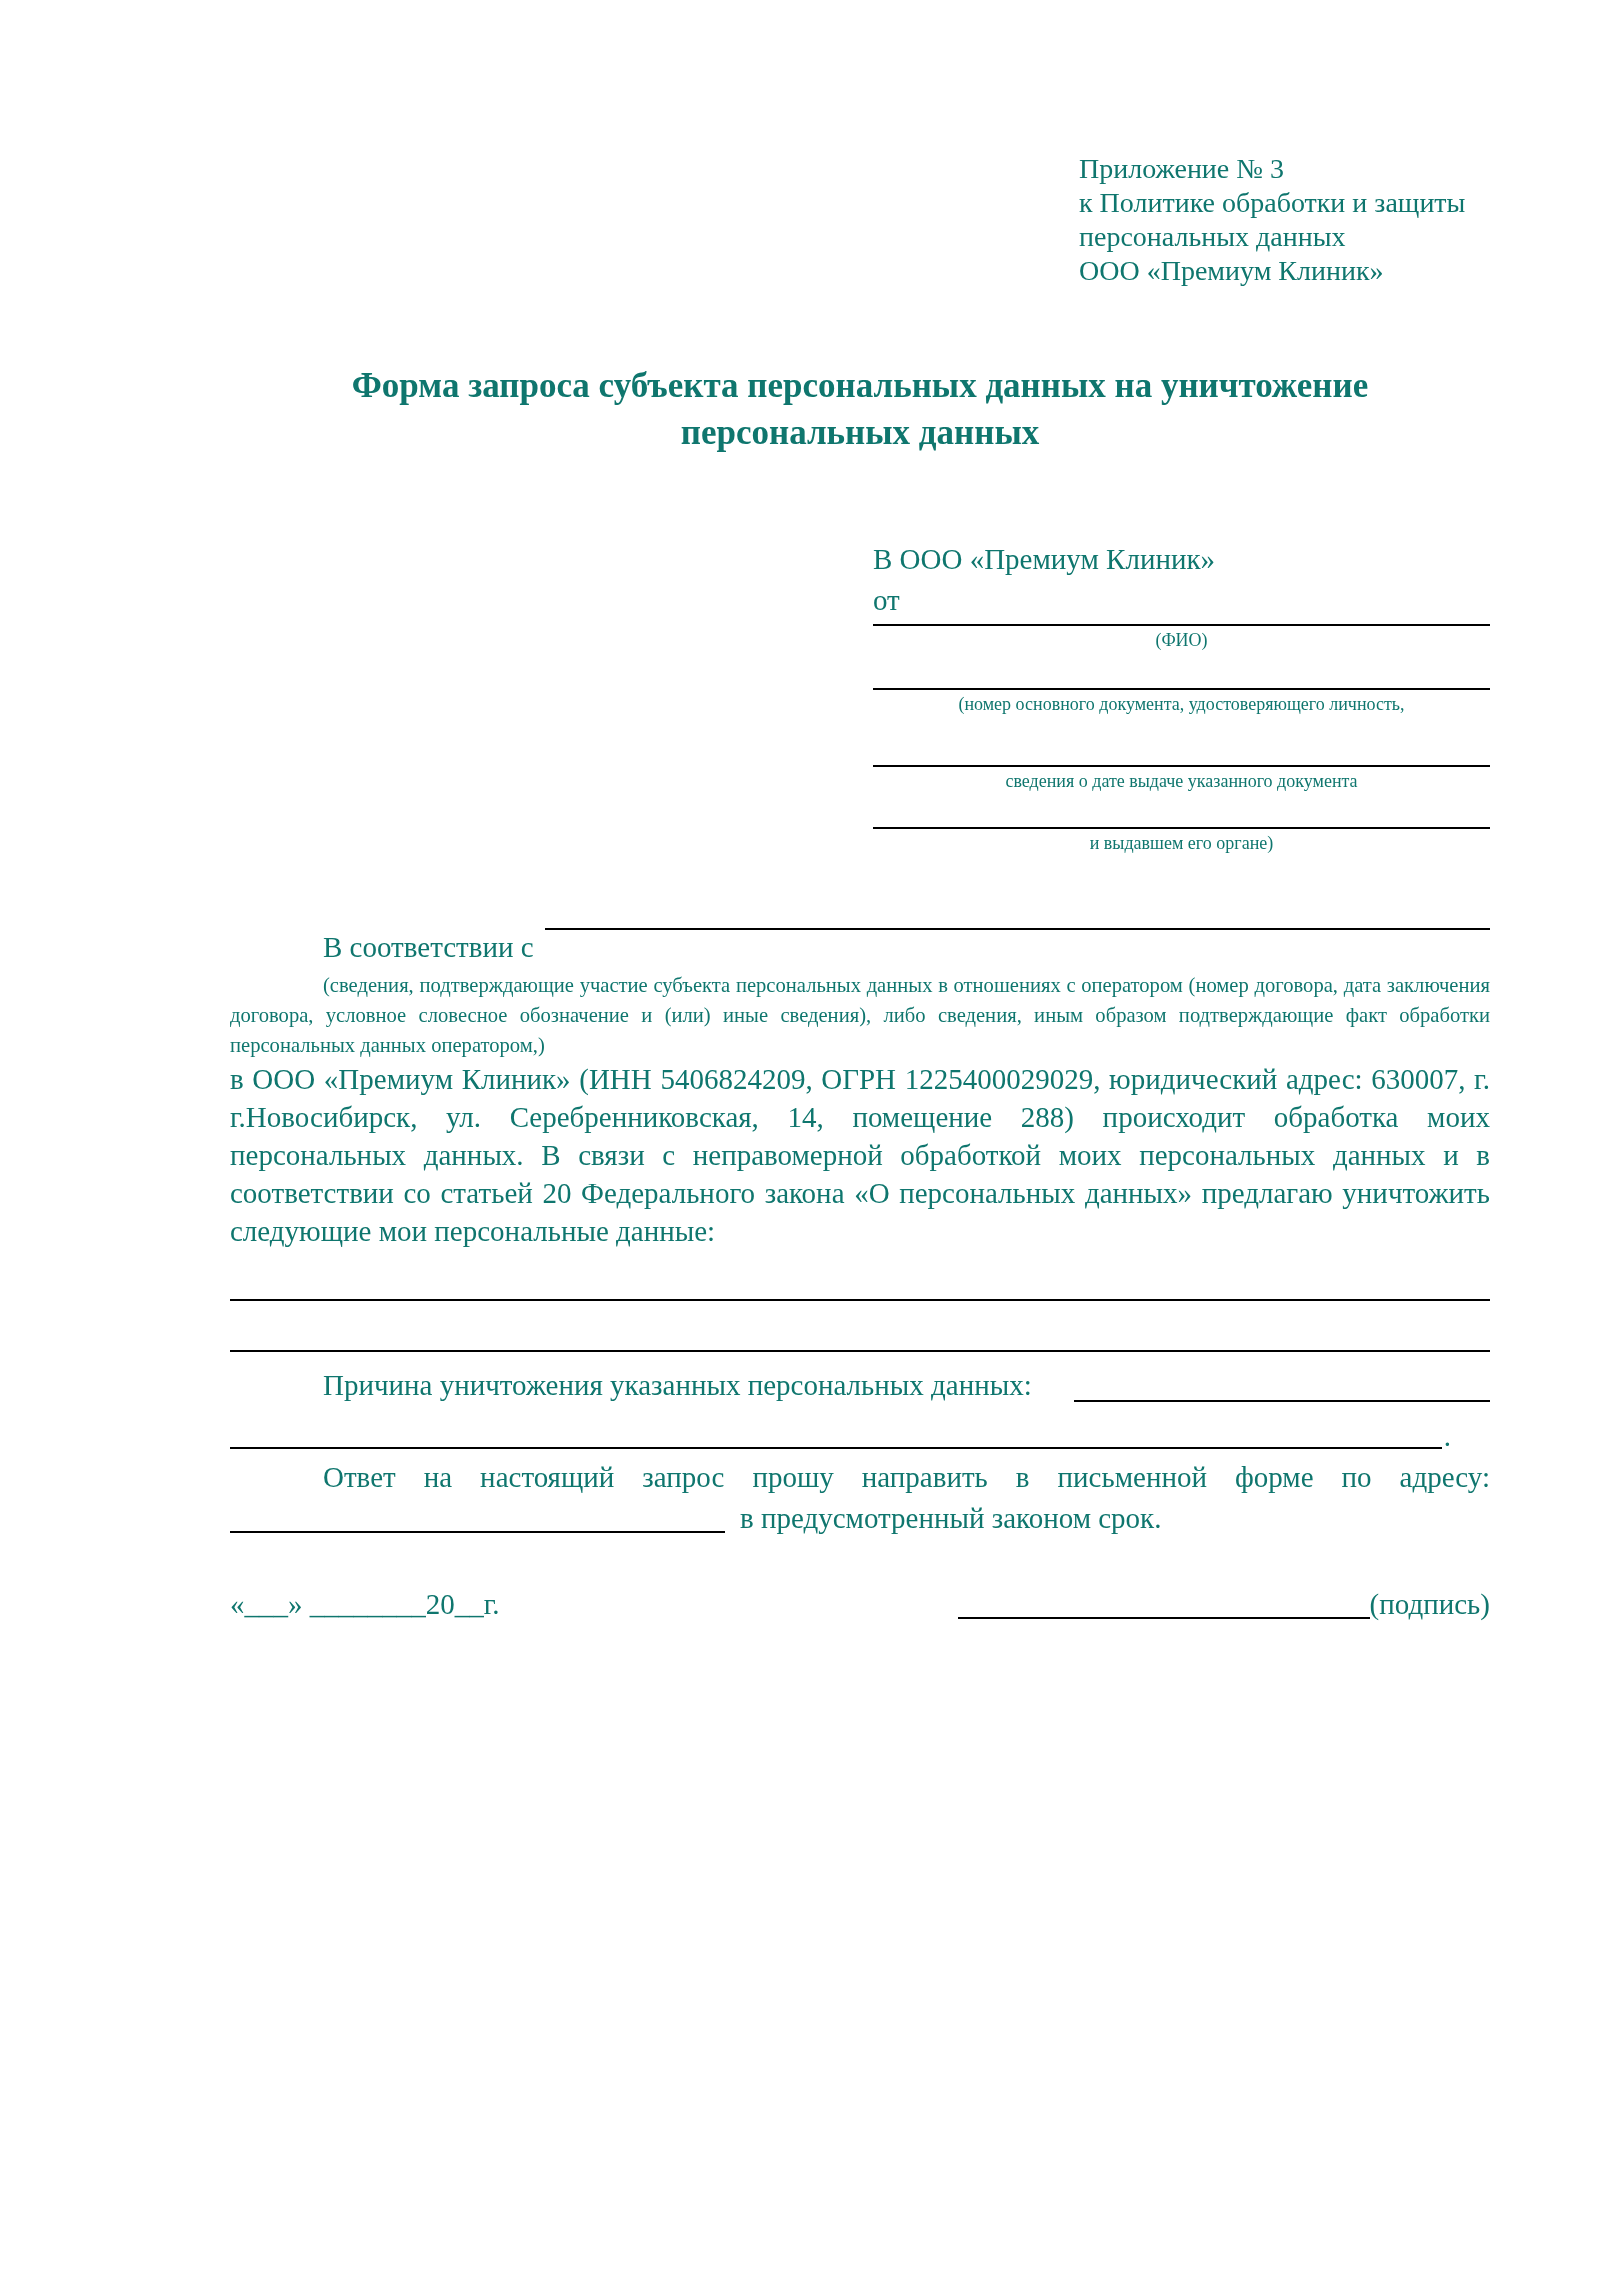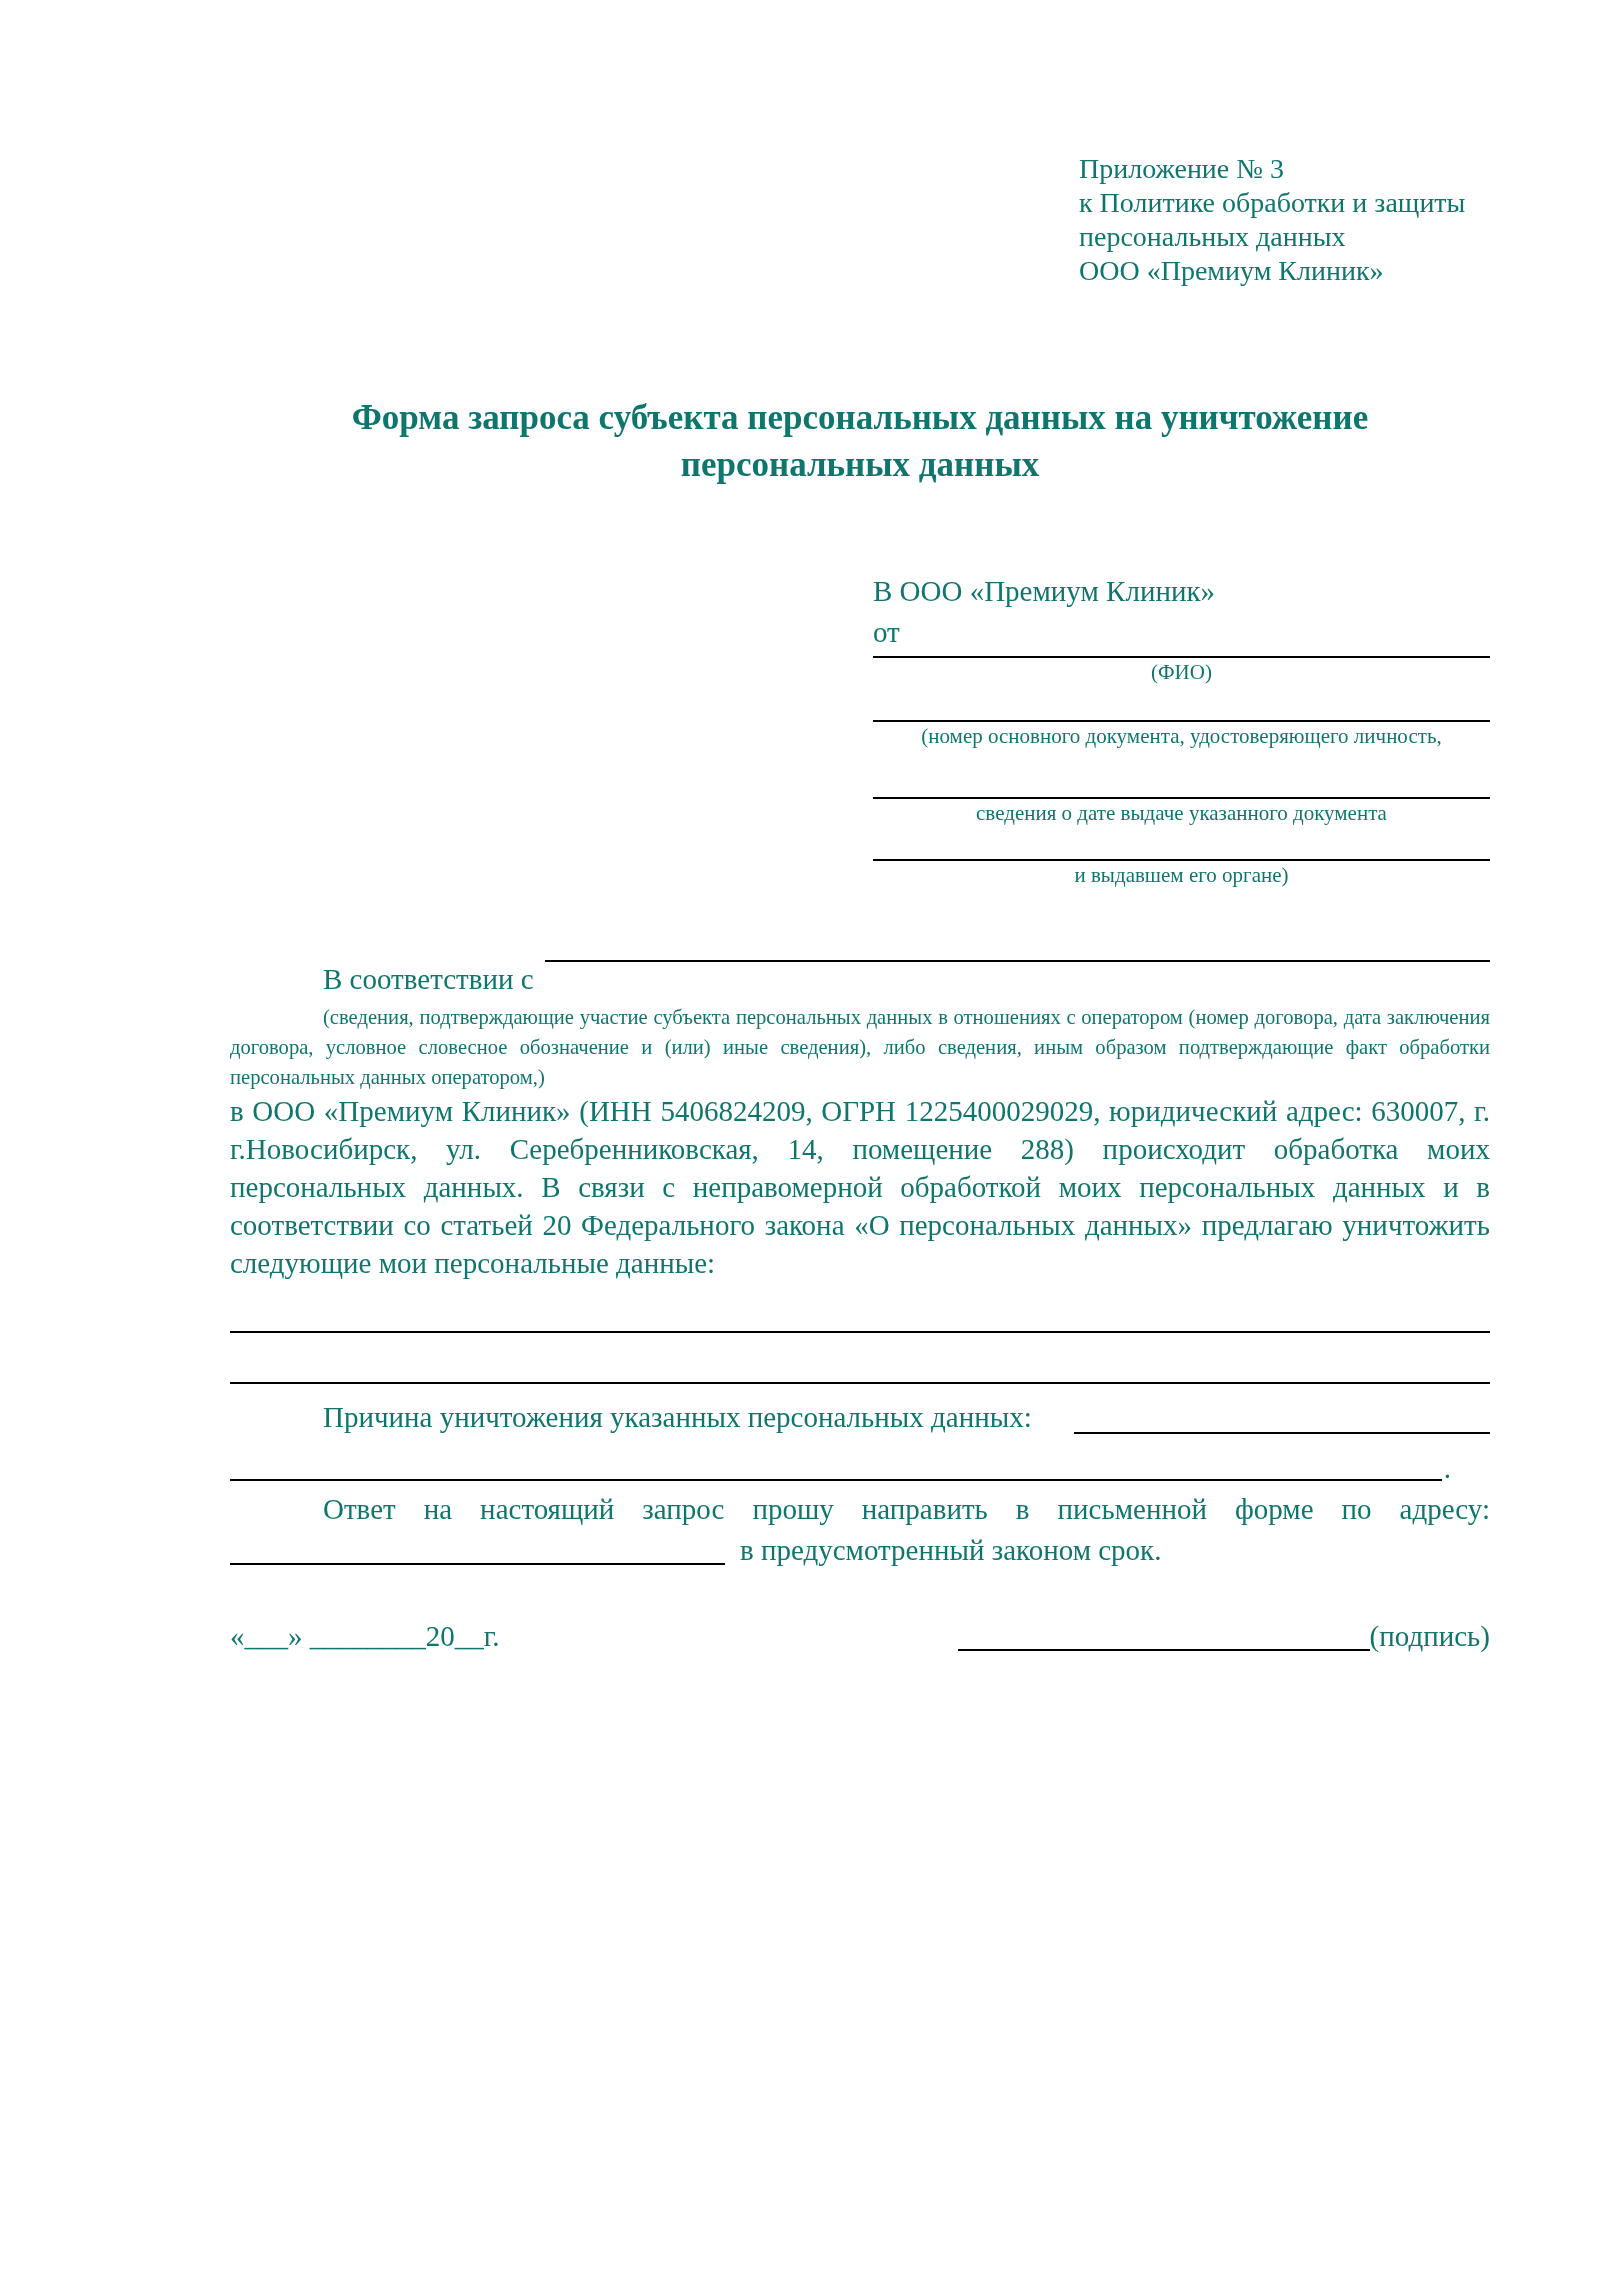--- a/index.html
+++ b/index.html
@@ -17,42 +17,42 @@
 
   
   .appendix {
     margin-left: 849px;
     font-size: 28px;
     line-height: 34px;
   }
 
   
   .doc-title {
-    margin-top: 106px;
+    margin-top: 74px;
     text-align: center;
     font-weight: bold;
     font-size: 35px;
     line-height: 47px;
   }
 
   
   .addressee {
     margin-top: 80px;
     margin-left: 643px;
     font-size: 29px;
   }
   .addr-to { line-height: 47px; }
   .addr-from { line-height: 35px; }
   .blank { border-bottom: 2.9px solid #000; }
   .bl-1 { height: 5.9px; }
   .bl-2 { height: 35px; }
   .bl-3 { height: 47px; }
   .bl-4 { height: 33px; }
   .addr-caption {
-    font-size: 21px;
+    font-size: 18px;
     line-height: 25.5px;
     text-align: center;
     margin-top: 2px;
   }
 
   
   .body-text { font-size: 29px; }
 
   .accordance-row {
     margin-top: 71px;

